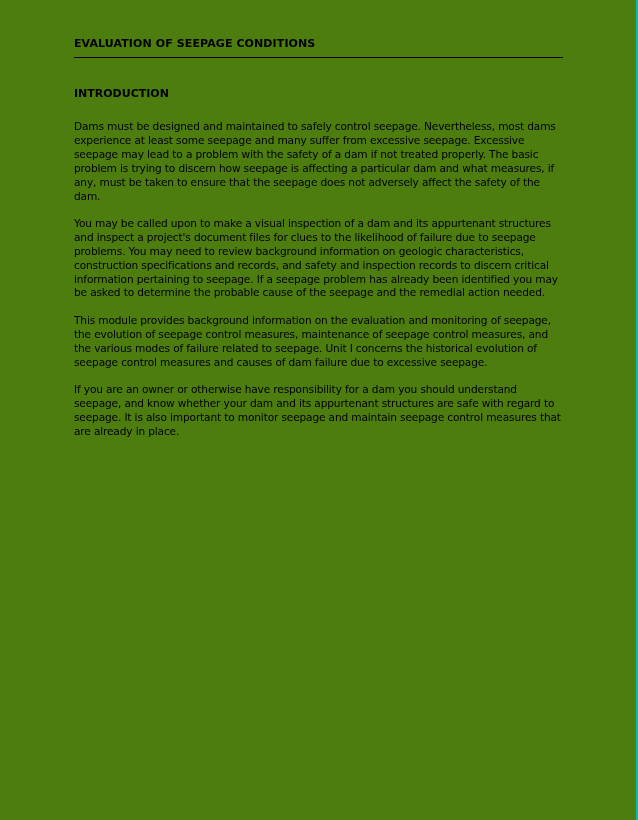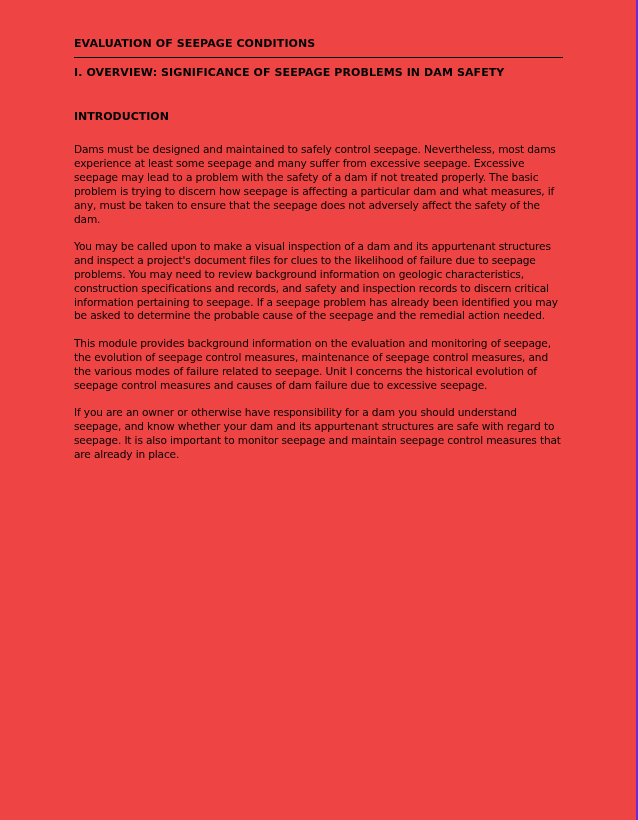--- a/index.html
+++ b/index.html
@@ -4,22 +4,22 @@
   <style>
     html, body { margin: 0; padding: 0; }
     body {
       width: 638px; height: 820px; background: #ffffff;
       position: relative; overflow: hidden;
       font-family: "DejaVu Sans", sans-serif;
       color: #000000;
     }
     .page {
       position: absolute; left: 0; top: 0;
-      width: 636px; height: 820px; background: #ef4444;
-      border-right: 2px solid #6d28d9;
+      width: 636px; height: 820px; background: #4d7c0f;
+      border-right: 2px solid #14b8a6;
     }
     .content {
       position: absolute; left: 74px; top: 36px; width: 490px;
     }
     .doc-title {
       font-weight: bold; font-size: 11px; letter-spacing: 0.1px;
       margin: 0; line-height: 16px;
     }
     .rule {
       height: 0; border-top: 1.5px solid #000; margin: 5px 0 0 0;
@@ -42,20 +42,19 @@
       font-family: "DejaVu Serif", serif; font-size: 12px;
     }
   </style>
 </head>
 <body>
 
 <div class="page">
   <div class="content">
     <h1 class="doc-title">EVALUATION OF SEEPAGE CONDITIONS</h1>
     <div class="rule"></div>
-    <h2 class="section-title">I.  OVERVIEW:  SIGNIFICANCE OF SEEPAGE PROBLEMS IN DAM SAFETY</h2>
     <h3 class="sub-title">INTRODUCTION</h3>
     <p class="para">Dams must be designed and maintained to safely control seepage.  Nevertheless, most dams experience at least some seepage and many suffer from excessive seepage.  Excessive seepage may lead to a problem with the safety of a dam if not treated properly.  The basic problem is trying to discern how seepage is affecting a particular dam and what measures, if any, must be taken to ensure that the seepage does not adversely affect the safety of the dam.</p>
     <p class="para">You may be called upon to make a visual inspection of a dam and its appurtenant structures and inspect a project's document files for clues to the likelihood of failure due to seepage problems.  You may need to review background information on geologic characteristics, construction specifications and records, and safety and inspection records to discern critical information pertaining to seepage.  If a seepage problem has already been identified you may be asked to determine the probable cause of the seepage and the remedial action needed.</p>
     <p class="para">This module provides background information on the evaluation and monitoring of seepage, the evolution of seepage control measures, maintenance of seepage control measures, and the various modes of failure related to seepage.  Unit I concerns the historical evolution of seepage control measures and causes of dam failure due to excessive seepage.</p>
     <p class="para">If you are an owner or otherwise have responsibility for a dam you should understand seepage, and know whether your dam and its appurtenant structures are safe with regard to seepage.  It is also important to monitor seepage and maintain seepage control measures that are already in place.</p>
   </div>
 </div>
 
 </body></html>

